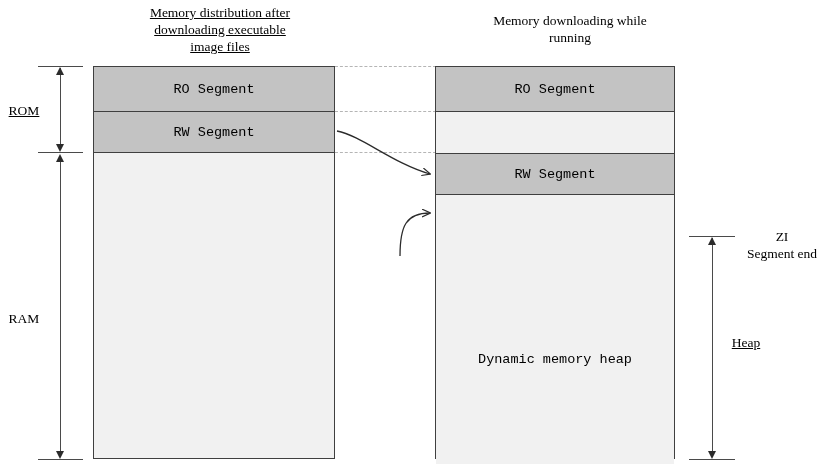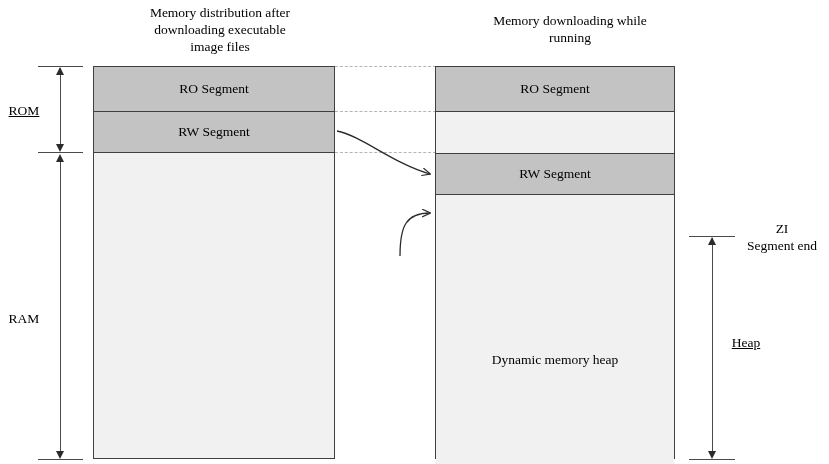--- a/index.html
+++ b/index.html
@@ -21,21 +21,21 @@
 
   
   .diagram-title {
     position: absolute;
     text-align: center;
     font-size: 13.5px;
     line-height: 17px;
     color: #000;
     white-space: pre-line;
   }
-  #title-left  { left: 108px; top: 4px;  width: 224px; }
+  #title-left  { left: 108px; top: 4px;  width: 224px; text-decoration: underline; }
   #title-right { left: 458px; top: 12px; width: 224px; }
 
   
   .mem-column {
     position: absolute;
     box-sizing: border-box;
     border: 1px solid #3f3f3f;
     background: #f1f1f1;
   }
   #column-left  { left: 93px;  top: 66px; width: 242px; height: 393px; }
@@ -44,20 +44,21 @@
   .mem-segment {
     position: absolute;
     left: 0;
     right: 0;
     box-sizing: border-box;
     display: flex;
     align-items: center;
     justify-content: center;
     font-size: 13.5px;
     color: #000;
+    font-family: Liberation Mono, monospace;
   }
   .seg-filled {
     background: #c3c3c3;
     border-bottom: 1px solid #3f3f3f;
   }
   .seg-empty {
     background: #f1f1f1;
     border-bottom: 1px solid #3f3f3f;
   }
   .seg-plain {
@@ -161,21 +162,21 @@
   <div class="measure-shaft" style="left:60px; top:156px; height:301px;"></div>
   <div class="arrowhead arrow-up" style="left:56px; top:154px;"></div>
   <div class="arrowhead arrow-down" style="left:56px; top:451px;"></div>
   <div class="measure-label" style="left:2px; top:310px; width:44px;">RAM</div>
 
   <div class="measure-tick" style="left:689px; top:236px; width:46px;"></div>
   <div class="measure-tick" style="left:689px; top:459px; width:46px;"></div>
   <div class="measure-shaft" style="left:712px; top:238px; height:219px;"></div>
   <div class="arrowhead arrow-up" style="left:708px; top:237px;"></div>
   <div class="arrowhead arrow-down" style="left:708px; top:451px;"></div>
-  <div class="measure-label" style="left:735px; top:220px; width:94px;text-align:center;">ZI
+  <div class="measure-label" style="left:735px; top:228px; width:94px;text-align:center;">ZI
 Segment end</div>
   <div class="measure-label" style="left:711px; top:334px; width:70px;text-decoration:underline;">Heap</div>
 
   <svg id="connectors" viewBox="0 0 829 464" width="829" height="464">
     <defs>
       <marker id="ah" markerWidth="9" markerHeight="9" refX="8" refY="4.5" orient="auto" markerUnits="userSpaceOnUse">
         <path d="M0,0.6 L8.5,4.5 L0,8.4" fill="none" stroke="#2b2b2b" stroke-width="1.2"></path>
       </marker>
     </defs>
     <path d="M 337,131 C 362,136 392,163 430,174" fill="none" stroke="#2b2b2b" stroke-width="1.3" marker-end="url(#ah)"></path>

